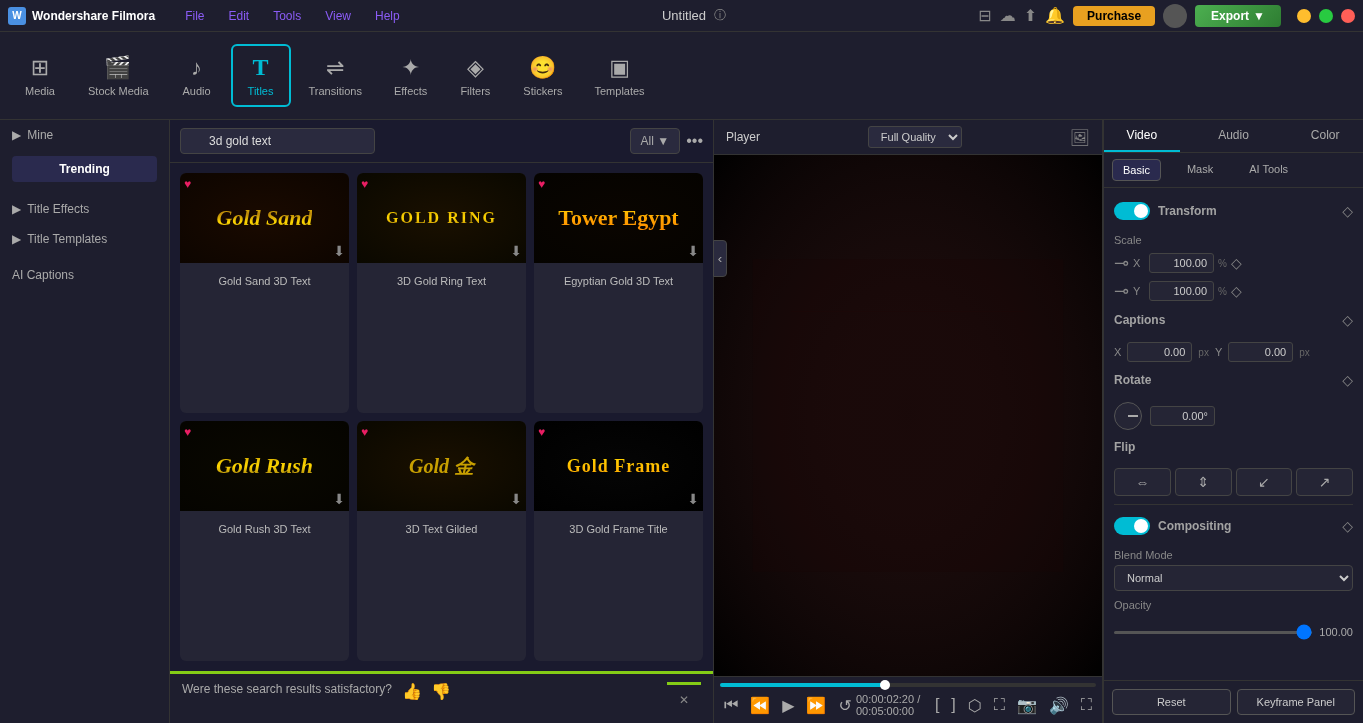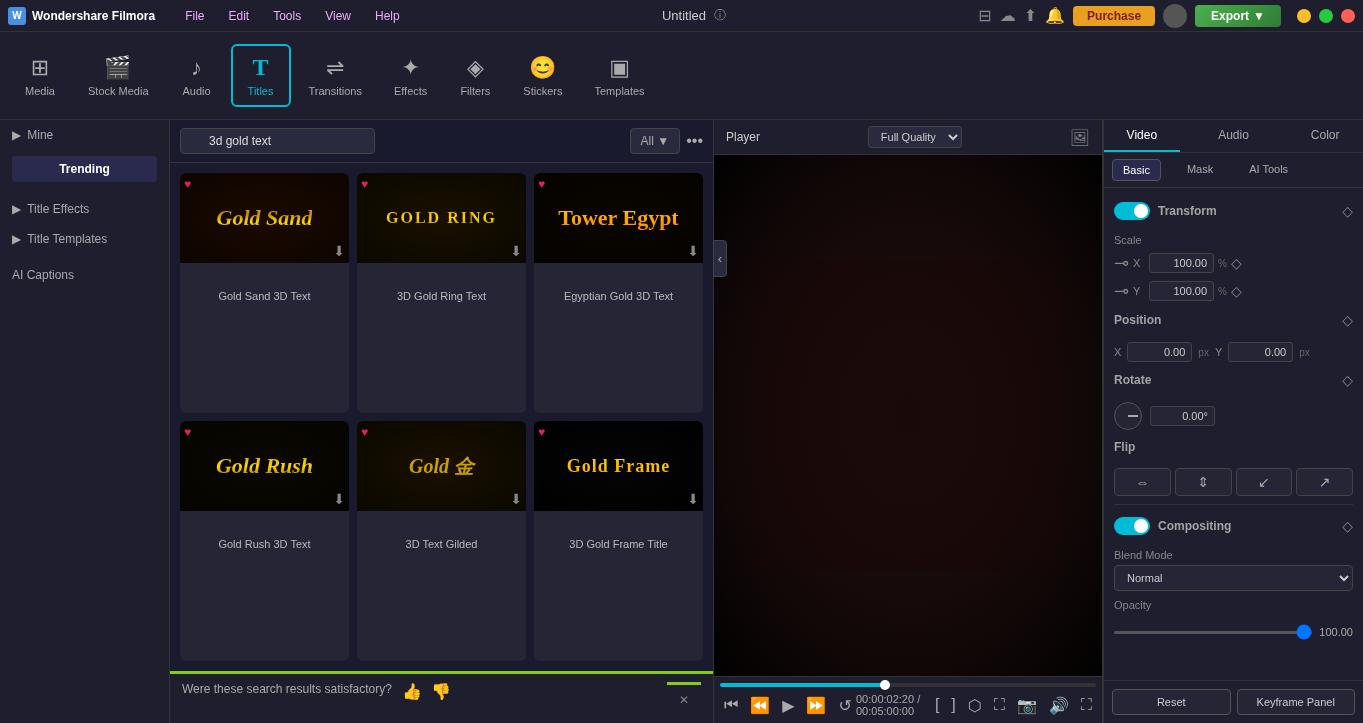--- a/index.html
+++ b/index.html
@@ -3,24 +3,24 @@
   <meta charset="utf-8">
   <style>
     * { box-sizing: border-box; margin: 0; padding: 0; }
     body { font-family: 'Segoe UI', Arial, sans-serif; background: #1a1a2e; color: #ccc; width: 1363px; height: 723px; overflow: hidden; font-size: 12px; }
 
     
     .title-bar { display: flex; align-items: center; background: #1e1e2e; height: 32px; padding: 0 8px; border-bottom: 1px solid #333; }
     .title-bar .logo { display: flex; align-items: center; gap: 6px; color: #fff; font-size: 12px; font-weight: 600; margin-right: 20px; }
     .title-bar .logo-icon { width: 18px; height: 18px; background: #4A90E2; border-radius: 3px; display: flex; align-items: center; justify-content: center; color: #fff; font-size: 10px; font-weight: bold; }
     .title-bar .menu-items { display: flex; gap: 4px; }
-    .title-bar .menu-item { padding: 2px 10px; color: #f0abfc; cursor: pointer; border-radius: 3px; font-size: 12px; }
+    .title-bar .menu-item { padding: 2px 10px; color: #8b5cf6; cursor: pointer; border-radius: 3px; font-size: 12px; }
     .title-bar .center { flex: 1; display: flex; justify-content: center; align-items: center; gap: 8px; color: #ccc; font-size: 13px; }
     .title-bar .right { display: flex; align-items: center; gap: 8px; margin-left: auto; }
-    .purchase-btn { background: #e8a020; color: #7f1d1d; border: none; padding: 3px 14px; border-radius: 4px; cursor: pointer; font-size: 12px; font-weight: 600; }
+    .purchase-btn { background: #e8a020; color: #000000; border: none; padding: 3px 14px; border-radius: 4px; cursor: pointer; font-size: 12px; font-weight: 600; }
     .export-btn { background: linear-gradient(135deg, #4CAF50, #2e7d32); color: #fff; border: none; padding: 4px 16px; border-radius: 4px; cursor: pointer; font-size: 12px; font-weight: 600; display: flex; align-items: center; gap: 4px; }
     .win-controls { display: flex; gap: 8px; margin-left: 8px; }
     .win-btn { width: 14px; height: 14px; border-radius: 50%; border: none; cursor: pointer; }
     .win-min { background: #ffbd2e; }
     .win-max { background: #28ca41; }
     .win-close { background: #ff5f57; }
 
     
     .toolbar { display: flex; align-items: center; background: #1e1e2e; height: 88px; border-bottom: 1px solid #333; padding: 0 10px; gap: 4px; }
     .toolbar-item { display: flex; flex-direction: column; align-items: center; justify-content: center; padding: 8px 14px; cursor: pointer; border-radius: 6px; color: #aaa; gap: 4px; min-width: 60px; }
@@ -50,21 +50,21 @@
     
     .titles-grid { display: grid; grid-template-columns: repeat(3, 1fr); gap: 8px; padding: 10px; overflow-y: auto; flex: 1; }
     .title-card { background: #252535; border-radius: 6px; overflow: hidden; cursor: pointer; position: relative; }
     .card-thumb { width: 100%; height: 90px; display: flex; align-items: center; justify-content: center; background: #111; position: relative; overflow: hidden; }
     .card-thumb-gold-sand { background: radial-gradient(ellipse at center, #1a0a00 0%, #0d0500 100%); }
     .card-thumb-gold-ring { background: radial-gradient(ellipse at center, #1a1000 0%, #0a0800 100%); }
     .card-thumb-egypt { background: radial-gradient(ellipse at center, #0a0500 0%, #050300 100%); }
     .card-thumb-rush { background: radial-gradient(ellipse at center, #0a0800 0%, #050400 100%); }
     .card-thumb-gilded { background: radial-gradient(ellipse at center, #1a1000 0%, #0a0800 100%); }
     .card-thumb-frame { background: radial-gradient(ellipse at center, #050505 0%, #000 100%); }
-    .card-label { padding: 0 6px 6px; font-size: 11px; color: #bbb; text-align: center; margin-top: 27px; }
+    .card-label { padding: 12px 6px 6px; font-size: 11px; color: #bbb; text-align: center; }
     .download-overlay { position: absolute; bottom: 4px; right: 4px; color: #888; font-size: 14px; }
     .heart-icon { position: absolute; top: 4px; left: 4px; color: #e91e63; font-size: 12px; }
 
     
     .gold-text { background: linear-gradient(180deg, #FFD700, #B8860B, #FFD700, #8B6914); -webkit-background-clip: text; -webkit-text-fill-color: transparent; background-clip: text; font-weight: 900; font-size: 22px; font-style: italic; text-shadow: none; font-family: serif; }
     .gold-ring-text { background: linear-gradient(180deg, #d4a800, #ffd700, #b8860b); -webkit-background-clip: text; -webkit-text-fill-color: transparent; background-clip: text; font-weight: 900; font-size: 16px; letter-spacing: 2px; font-family: serif; text-transform: uppercase; }
     .egypt-text { background: linear-gradient(180deg, #FFD700, #FFA500, #FF8C00); -webkit-background-clip: text; -webkit-text-fill-color: transparent; background-clip: text; font-weight: 900; font-size: 22px; font-family: serif; }
     .rush-text { background: linear-gradient(180deg, #c8a000, #ffd700, #8b6914); -webkit-background-clip: text; -webkit-text-fill-color: transparent; background-clip: text; font-weight: 900; font-size: 22px; font-style: italic; font-family: serif; }
     .gilded-text { color: #c8a000; font-family: serif; font-size: 20px; font-style: italic; font-weight: bold; }
     .frame-text { background: linear-gradient(180deg, #FFD700, #FFA500); -webkit-background-clip: text; -webkit-text-fill-color: transparent; background-clip: text; font-weight: 900; font-size: 18px; font-family: serif; letter-spacing: 1px; }
@@ -397,21 +397,21 @@
         <div style="display:flex; align-items:center; gap:4px; margin-bottom:6px;">
           <span style="color:#888; font-size:18px;">⊸</span>
           <span style="color:#888; font-size:11px; width:12px;">Y</span>
           <input class="prop-input" type="text" value="100.00" style="">
           <span class="prop-unit">%</span>
           <button class="diamond-btn">◇</button>
         </div>
       </div>
 
       <div class="section-header" style="margin-top:4px;">
-        <span class="section-title">Position</span>
+        <span class="section-title">Captions</span>
         <button class="diamond-btn">◇</button>
       </div>
       <div style="display:flex; align-items:center; gap:6px; margin-bottom:6px;">
         <span style="color:#888; font-size:11px;">X</span>
         <input class="prop-input" type="text" value="0.00" style="">
         <span class="prop-unit">px</span>
         <span style="color:#888; font-size:11px;">Y</span>
         <input class="prop-input" type="text" value="0.00" style="">
         <span class="prop-unit">px</span>
       </div>

